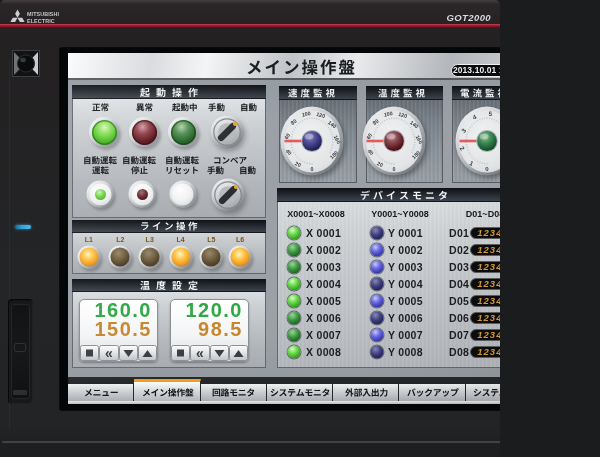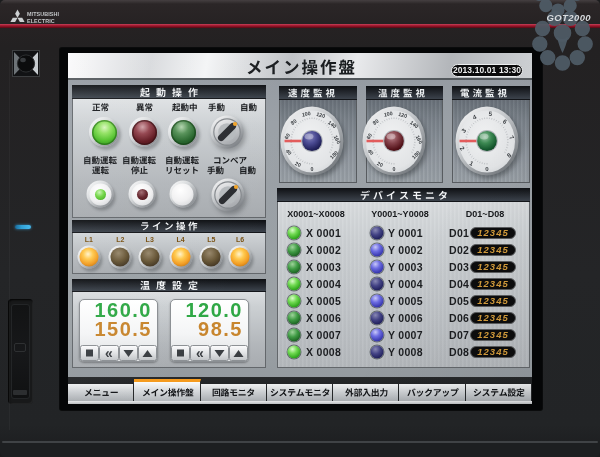--- a/index.html
+++ b/index.html
@@ -1,15 +1,15 @@
 <!DOCTYPE html>
 <html><head><meta charset="utf-8"><title>GOT2000</title><style>
 *{margin:0;padding:0;box-sizing:border-box}
 html,body{width:600px;height:457px;background:#1b1c1d;-webkit-font-smoothing:antialiased;font-family:"Liberation Sans",sans-serif;overflow:hidden}
-#dev{position:absolute;left:0;top:0;width:600px;height:457px;border-radius:5px;overflow:hidden;
+#dev{position:absolute;left:0;top:0;width:500px;height:457px;border-radius:5px;overflow:hidden;
  background:linear-gradient(180deg,#453f41 0,#2b2627 4px,#262223 26px,#232122 48px,#242527 60%,#222426 93%,#1b1c1e 100%)}
 #stripe{position:absolute;left:0;top:24px;width:600px;height:4px;
  background:linear-gradient(180deg,#c2465c 0,#a51a31 38%,#7c0f20 72%,#500a13 100%)}
 #got{position:absolute;right:9px;top:12px;color:#d9dcdf;font-size:9.5px;font-weight:bold;font-style:italic;letter-spacing:0.4px;z-index:41}
 .hdr{position:absolute;color:#fff;font-weight:bold;text-align:center;
  background:linear-gradient(180deg,#0e1013 0,#23272d 45%,#3c434c 100%);border-bottom:1px solid #14161a}
 .panel{position:absolute;background:linear-gradient(180deg,#e8eaec 0,#ccd0d3 30%,#b2b6ba 75%,#a8acb0 100%);
  border:1px solid #63676b;box-shadow:inset 0 1px 0 rgba(255,255,255,.7)}
 .gbody{position:absolute;border:1px solid #585c60;
  background:repeating-linear-gradient(90deg,rgba(255,255,255,.045) 0 1px,rgba(0,0,0,.05) 2px 4px),

